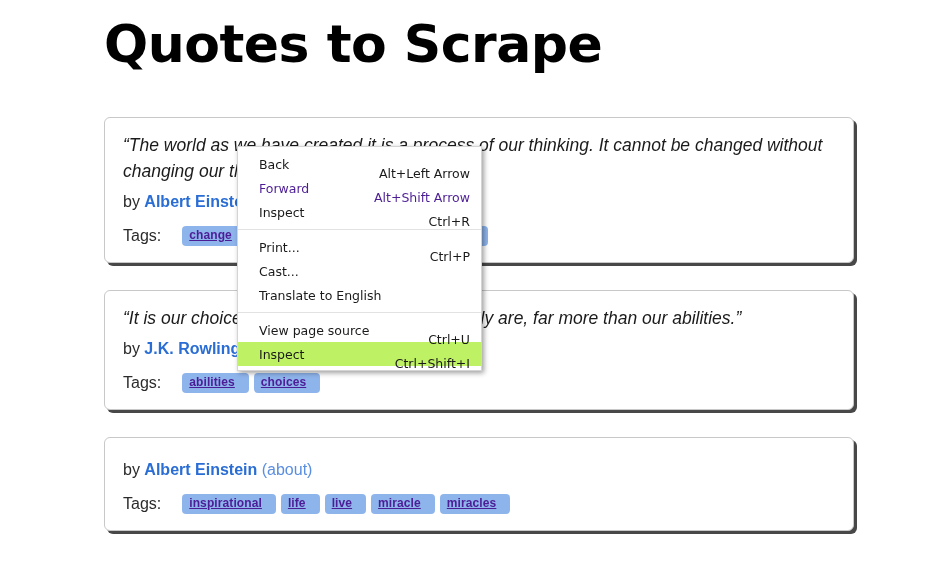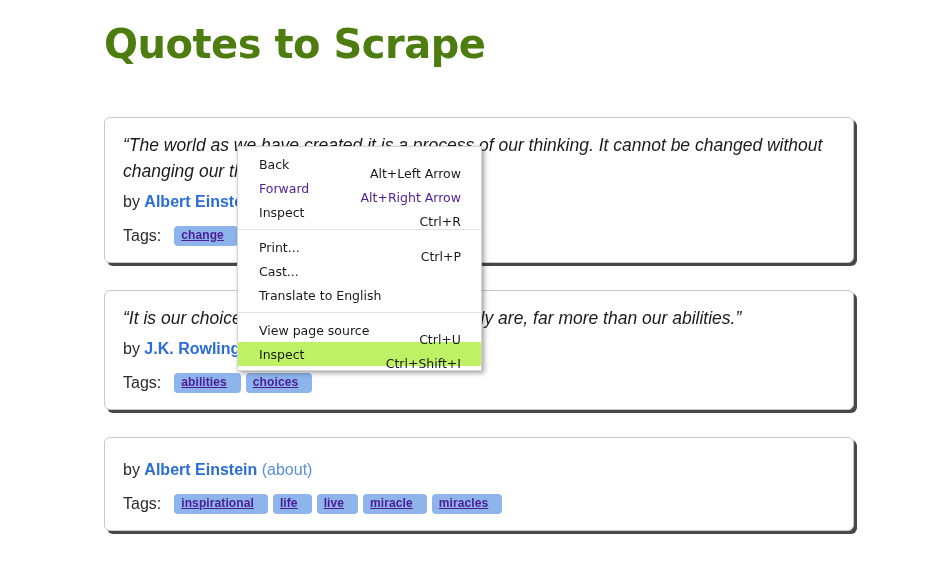--- a/index.html
+++ b/index.html
@@ -13,23 +13,23 @@
     font-family: "Liberation Sans", sans-serif;
     overflow: hidden;
     position: relative;
   }
 
   
   .page-title {
     position: absolute;
     left: 104px;
     top: 18px;
-    font-size: 40px;
+    font-size: 52px;
     font-weight: bold;
-    color: #4d7c0f;
+    color: #000000;
     letter-spacing: -0.5px;
     line-height: 52px;
     font-family: "DejaVu Sans", sans-serif;
   }
 
   
   .quote-list {
     position: absolute;
     left: 104px;
     top: 117px;
@@ -76,21 +76,21 @@
   .tags-row {
     margin-top: 12px;
     font-size: 16px;
     color: #2b2b2b;
     display: flex;
     align-items: center;
     flex-wrap: wrap;
     gap: 5px;
   }
   .tags-label {
-    margin-right: 8px;
+    margin-right: 16px;
   }
   .tag {
     display: inline-block;
     background: #8eb4ec;
     color: #4c1d95;
     font-size: 12px;
     font-weight: bold;
     border-radius: 4px;
     padding: 2px 14px 3px 7px;
     line-height: 15px;
@@ -110,21 +110,21 @@
     font-family: "DejaVu Sans", sans-serif;
     font-size: 12.5px;
     color: #1a1a1a;
     z-index: 50;
   }
   .menu-item {
     display: flex;
     justify-content: space-between;
     align-items: center;
     height: 24px;
-    padding: 0 20px 0 21px;
+    padding: 0 11px 0 21px;
     white-space: nowrap;
   }
   .menu-item .accel {
     color: #1a1a1a;
     margin-left: 16px;
     margin-top: 19px;
   }
   .menu-item.disabled,
   .menu-item.disabled .accel {
     color: #4c1d95;
@@ -180,21 +180,21 @@
   </div>
 
 <div class="context-menu">
 
 <div class="menu-item">
       <span>Back</span>
       <span class="accel">Alt+Left Arrow</span>
     </div>
     <div class="menu-item disabled">
       <span>Forward</span>
-      <span class="accel">Alt+Right Arrow</span>
+      <span class="accel">Alt+Shift Arrow</span>
     </div>
     <div class="menu-item">
       <span>Inspect</span>
       <span class="accel">Ctrl+R</span>
     </div>
     <div class="menu-separator"></div>
     <div class="menu-item">
       <span>Print...</span>
       <span class="accel">Ctrl+P</span>
     </div>

